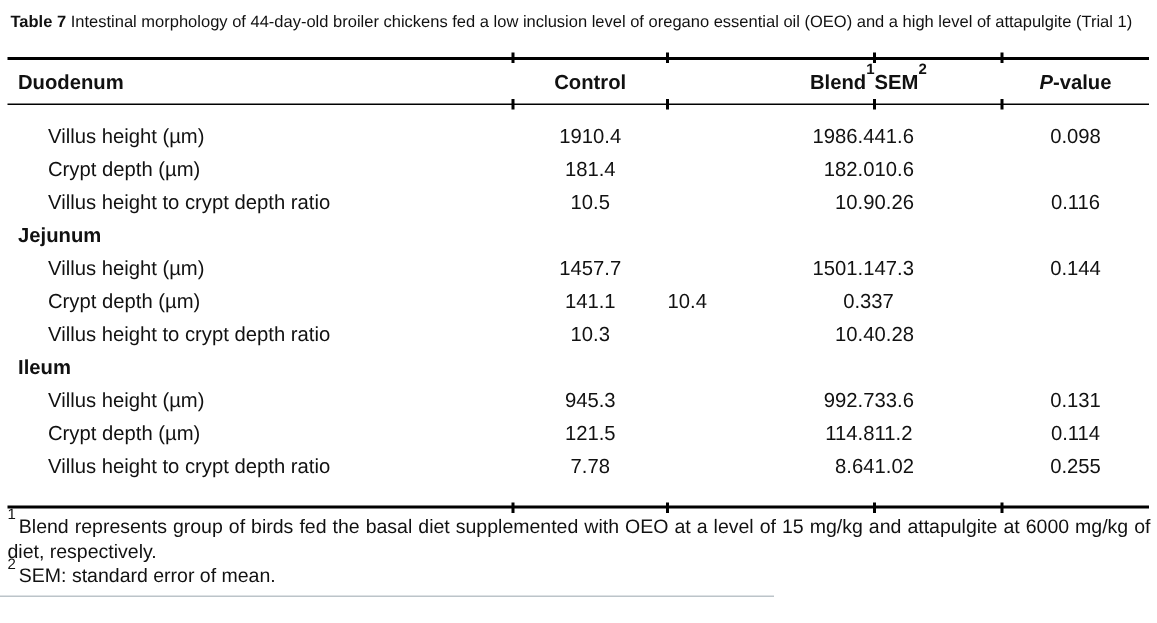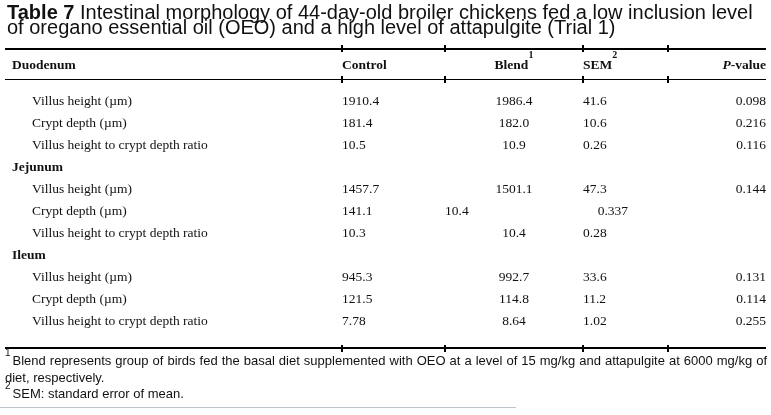--- a/index.html
+++ b/index.html
@@ -11,22 +11,22 @@
     overflow: hidden;
     font-family: "Liberation Sans", sans-serif;
     color: #111111;
   }
   .page { position: relative; width: 771px; height: 415px; }
 
   
   .caption {
     margin: 5px 0 0 7px;
     width: 757px;
-    font-size: 20px;
-    line-height: 15px;
+    font-size: 11px;
+    line-height: 20px;
   }
   .caption .bold { font-weight: bold; }
 
   
   .tablewrap {
     position: relative;
     margin: 13px 0 0 5px;
     width: 761px;
     border-top: 2px solid #000;
     border-bottom: 2px solid #000;
@@ -35,26 +35,26 @@
   .thead {
     display: flex;
     align-items: center;
     height: 29px;
     border-bottom: 1px solid #000;
     font-weight: bold;
     font-size: 13.5px;
   }
   .tbody { padding: 10px 0 15px 0; font-size: 13.5px; }
   .tr { display: flex; height: 22px; line-height: 22px; }
-  .td { white-space: nowrap; overflow: visible; font-family: Liberation Serif, serif; }
+  .td { white-space: nowrap; overflow: visible; }
   .c0 { width: 337px; }
-  .c1 { width: 103px; text-align: left; }
-  .c2 { width: 138px; text-align: center; }
+  .c1 { width: 103px; text-align: center; }
+  .c2 { width: 138px; text-align: right; }
   .c3 { width: 85px;  }
-  .c4 { width: 98px;  text-align: right; }
+  .c4 { width: 98px;  text-align: center; }
   .lead  { padding-left: 7px; box-sizing: border-box; }
   .indent { padding-left: 27px; box-sizing: border-box; }
   .section { font-weight: bold; }
   .ital { font-style: italic; }
   sup.hsup {
     font-size: 10px;
     line-height: 0;
     position: relative;
     top: -5px;
   }
@@ -121,21 +121,20 @@
         <div class="td c1">1910.4</div>
         <div class="td c2">1986.4</div>
         <div class="td c3">41.6</div>
         <div class="td c4">0.098</div>
       </div>
       <div class="tr">
         <div class="td c0 indent">Crypt depth (µm)</div>
         <div class="td c1">181.4</div>
         <div class="td c2">182.0</div>
         <div class="td c3">10.6</div>
-        <div class="td c4">0.216</div>
       </div>
       <div class="tr">
         <div class="td c0 indent">Villus height to crypt depth ratio</div>
         <div class="td c1">10.5</div>
         <div class="td c2">10.9</div>
         <div class="td c3">0.26</div>
         <div class="td c4">0.116</div>
       </div>
 
       <div class="tr">

